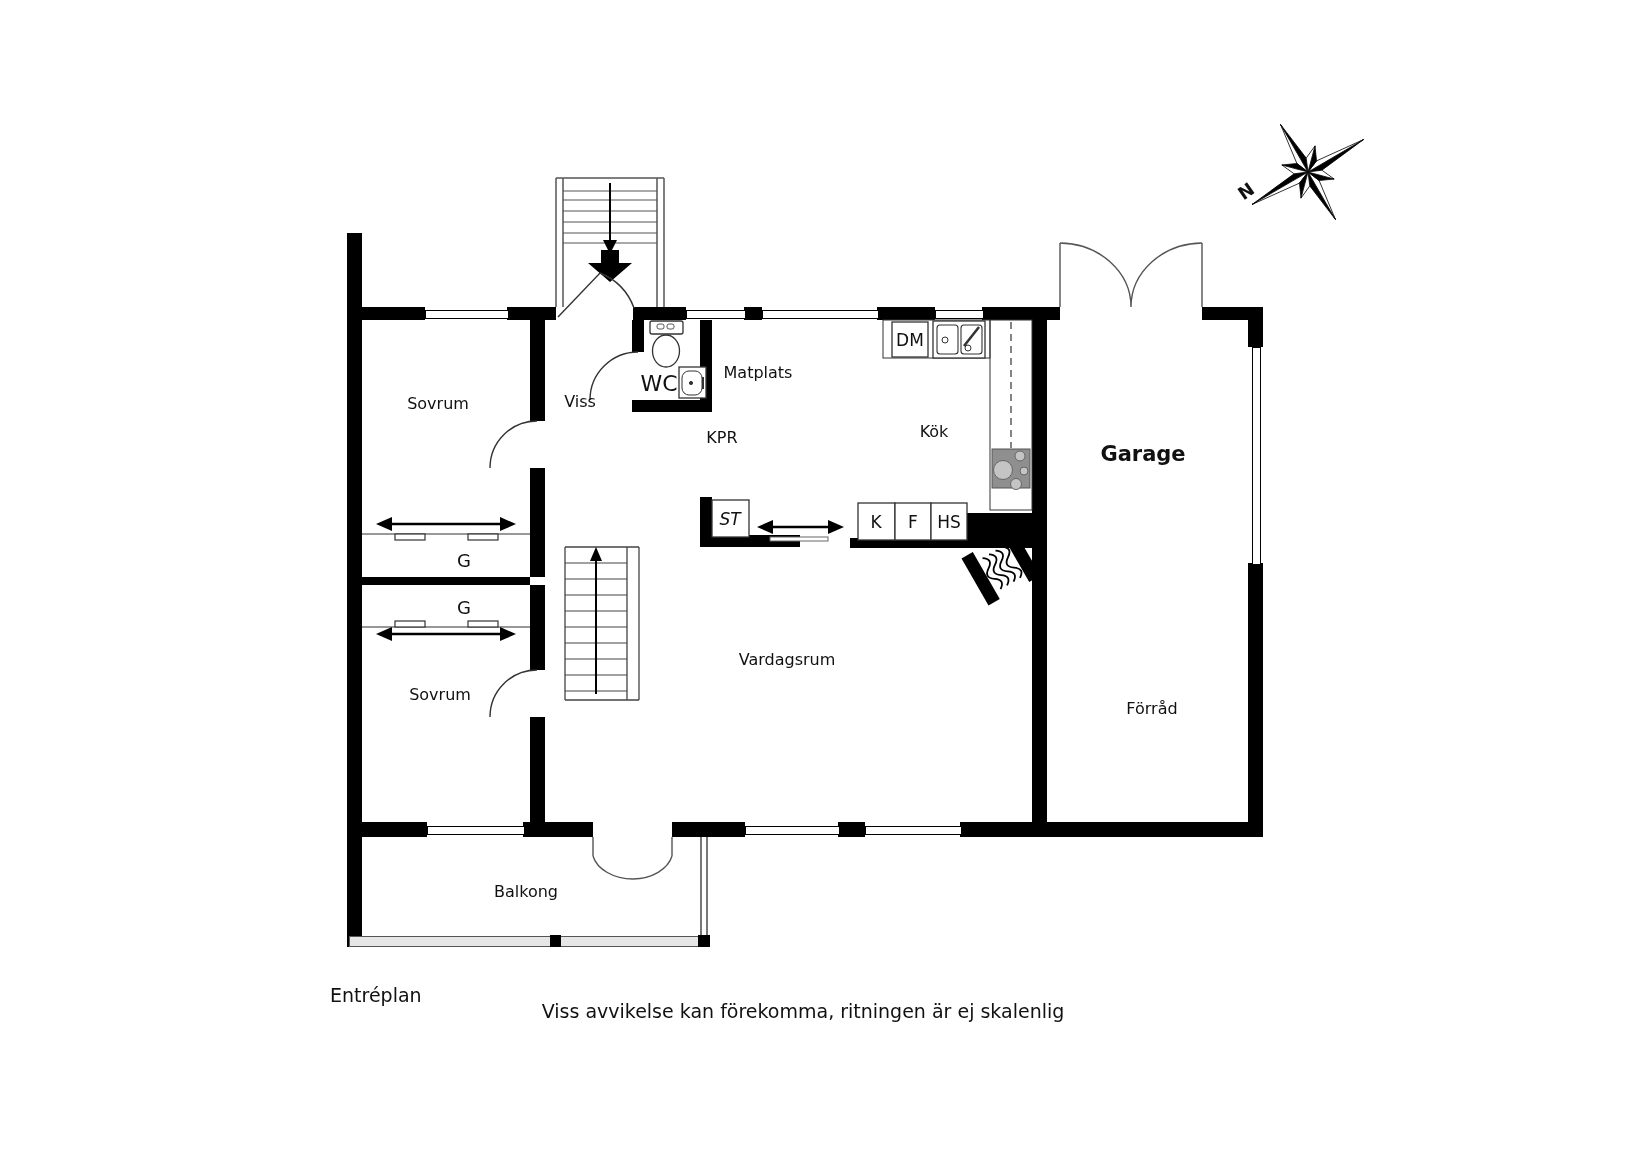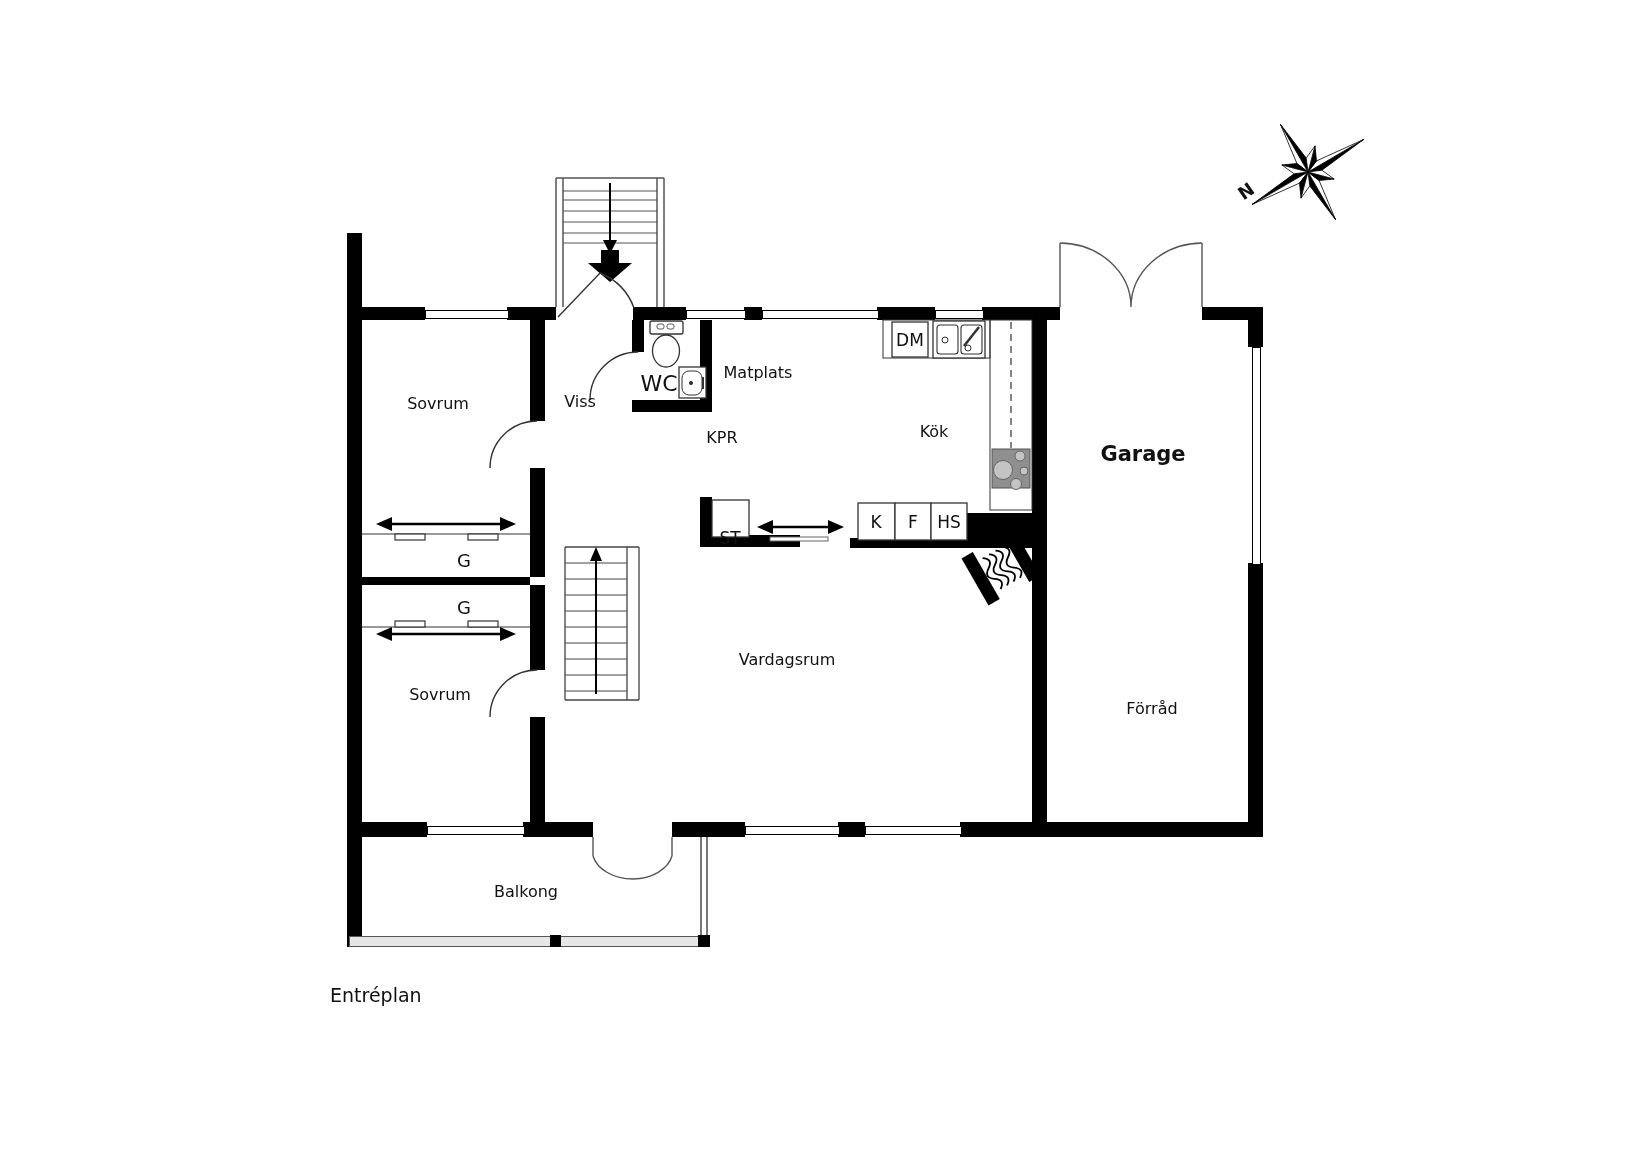--- a/index.html
+++ b/index.html
@@ -210,22 +210,23 @@
   <div class="lbl" style="left:758px;top:372px;">Matplats</div>
   <div class="lbl" style="left:934px;top:431px;">Kök</div>
   <div class="lbl bold" style="left:1143px;top:454px;font-size:21px;">Garage</div>
   <div class="lbl" style="left:1152px;top:708px;">Förråd</div>
   <div class="lbl" style="left:787px;top:659px;">Vardagsrum</div>
   <div class="lbl" style="left:440px;top:694px;">Sovrum</div>
   <div class="lbl" style="left:526px;top:891px;">Balkong</div>
   <div class="lbl sm" style="left:464px;top:560px;font-size:18px;">G</div>
   <div class="lbl sm" style="left:464px;top:607px;font-size:18px;">G</div>
   <div class="lbl sm" style="left:910px;top:340px;">DM</div>
-  <div class="lbl sm" style="left:730px;top:538px;">ST</div>
+  <div class="lbl sm" style="left:730px;top:519px;font-style:italic;">ST</div>
   <div class="lbl sm" style="left:876px;top:522px;">K</div>
   <div class="lbl sm" style="left:913px;top:522px;">F</div>
   <div class="lbl sm" style="left:949px;top:522px;">HS</div>
 
   <div class="lbl bold" style="left:1246px;top:191px;font-size:18px;transform:translate(-50%,-50%) rotate(-35deg);">N</div>
 
   <div class="caption" style="left:330px;top:984px;font-size:19px;">Entréplan</div>
+  <div class="caption" style="left:803px;top:1000px;font-size:19px;transform:translateX(-50%);">Viss avvikelse kan förekomma, ritningen är ej skalenlig</div>
 
 </div>
 
 </body></html>

